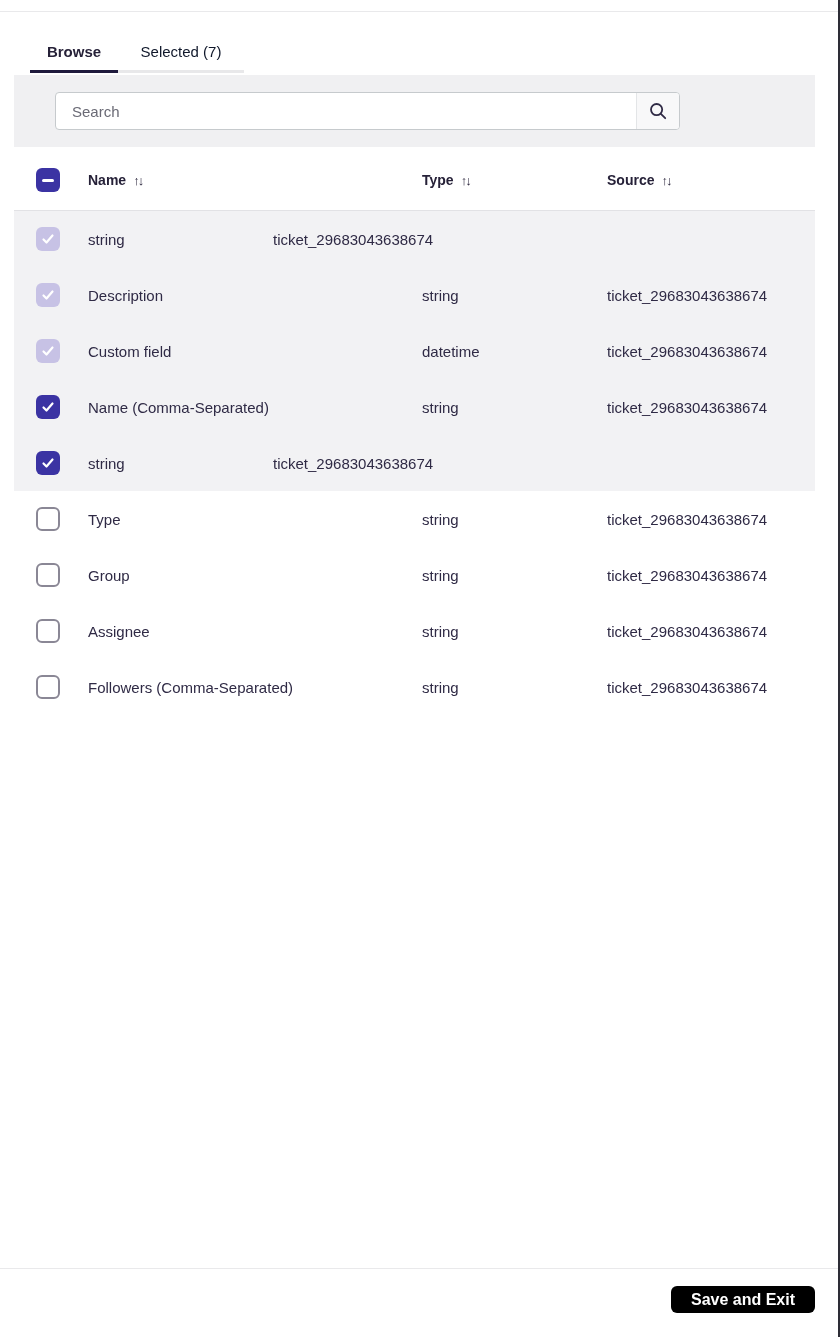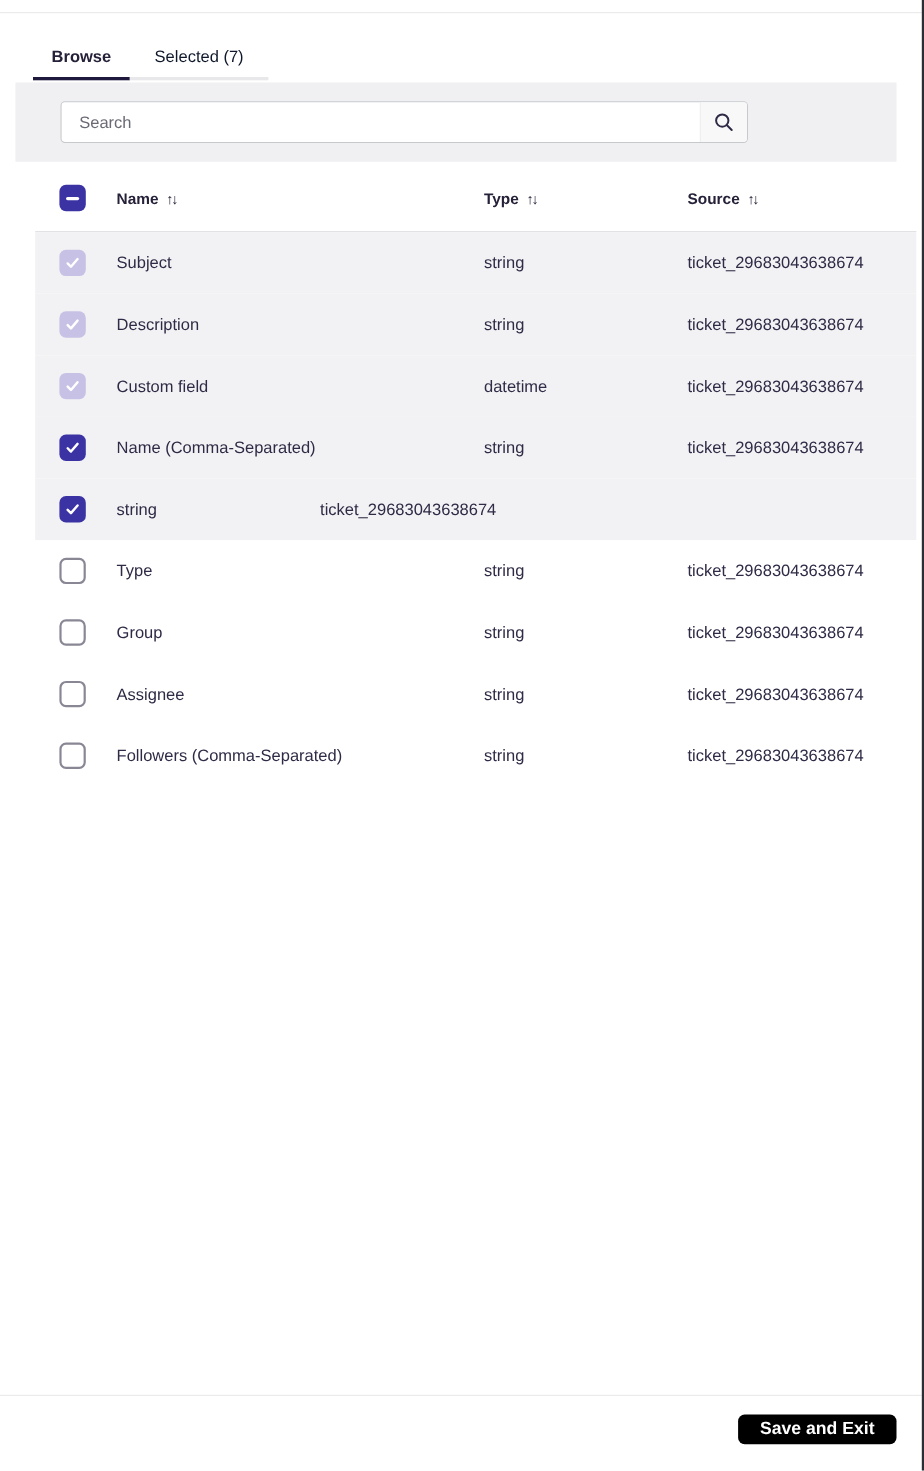--- a/index.html
+++ b/index.html
@@ -23,21 +23,21 @@
   .search-panel { position:absolute; left:14px; top:75px; width:801px; height:72px; background:#f0f0f2; }
   .search-box { position:absolute; left:41px; top:17px; width:625px; height:38px; background:#fff;
                 border:1px solid #c6cacd; border-radius:4px; display:flex; align-items:stretch; box-sizing:border-box; }
   .search-input { flex:1; border:none; outline:none; background:transparent; padding:0 16px;
                   font-size:15px; color:#2f2a45; font-family:inherit; }
   .search-input::placeholder { color:#6a6a75; }
   .search-btn { width:42px; display:flex; align-items:center; justify-content:center;
                 background:#f8f8f9; border-left:1px solid #e3e5e7; border-radius:0 3px 3px 0; cursor:pointer; }
 
   
-  .table { position:absolute; left:32px; top:150px; width:801px; }
+  .table { position:absolute; left:14px; top:150px; width:801px; }
   .thead { display:flex; align-items:center; height:61px; border-bottom:1px solid #e2e2e5;
            font-weight:700; font-size:14px; color:#262138; box-sizing:border-box; background:#fff; }
   .trow  { display:flex; align-items:center; height:56px; font-size:15px; color:#2f2a45; }
   .trow.selected { background:#f2f2f4; }
   .cell-cb    { width:74px; padding-left:22px; box-sizing:border-box; display:flex; align-items:center; }
   .cell-name  { width:334px; }
   .cell-type  { width:149px; }
   .cell-source{ flex:1;margin-left:36px; }
   .col-label { display:inline-flex; align-items:center; cursor:pointer; }
   .sort-icon { font-weight:700; font-size:13px; margin-left:7px; letter-spacing:-2px; color:#262138; }
@@ -106,21 +106,20 @@
   </div>
   <div>
       <div class="trow selected">
         <div class="cell-cb">
           <span class="checkbox checked-disabled">
             <svg width="16" height="16" viewBox="0 0 16 16" fill="none">
               <polyline points="3.5,8.5 6.5,11.5 12.5,4.5" stroke="#ffffff" stroke-width="2.2" stroke-linecap="round" stroke-linejoin="round"></polyline>
             </svg>
           </span>
         </div>
-        <div class="cell-name">Subject</div>
         <div class="cell-type">string</div>
         <div class="cell-source">ticket_29683043638674</div>
       </div>
       <div class="trow selected">
         <div class="cell-cb">
           <span class="checkbox checked-disabled">
             <svg width="16" height="16" viewBox="0 0 16 16" fill="none">
               <polyline points="3.5,8.5 6.5,11.5 12.5,4.5" stroke="#ffffff" stroke-width="2.2" stroke-linecap="round" stroke-linejoin="round"></polyline>
             </svg>
           </span>

